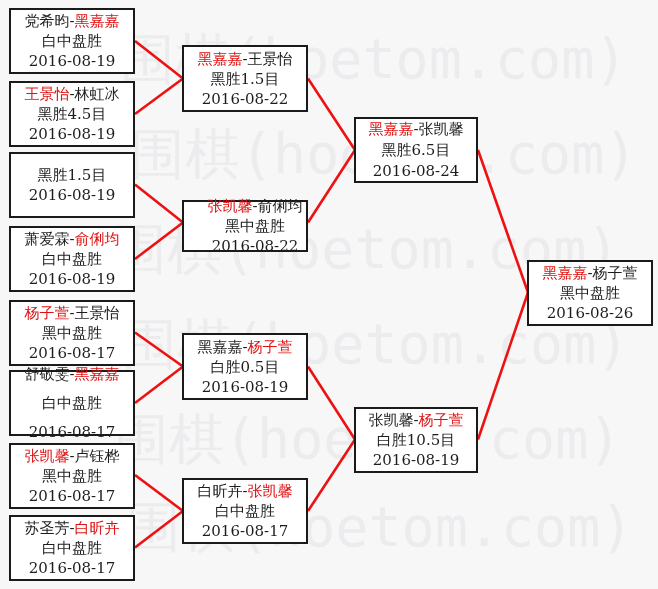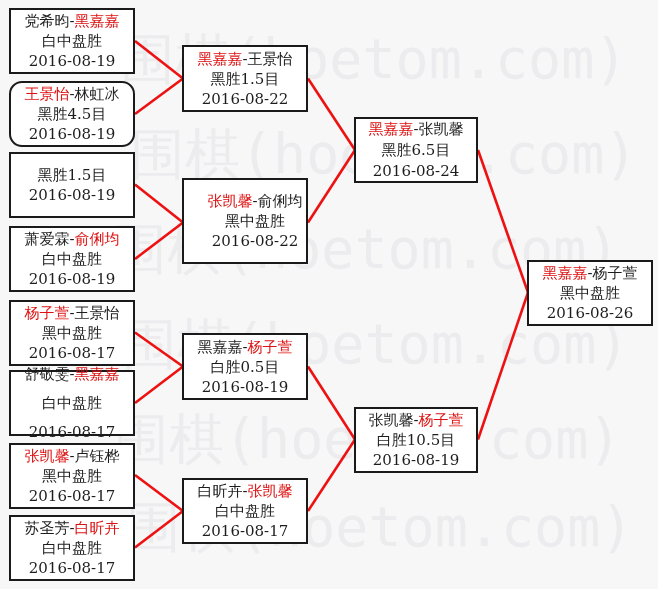--- a/index.html
+++ b/index.html
@@ -61,21 +61,21 @@
     <line x1="308" y1="511" x2="355" y2="439.5"></line>
     <line x1="478" y1="150" x2="528" y2="292.5"></line>
     <line x1="478" y1="439.5" x2="528" y2="292.5"></line>
   </svg>
 
   <div class="box" style="left:9px;top:8px;">
     <div class="players"><span class="p1">党希昀</span><span>-</span><span class="p2 win">黑嘉嘉</span></div>
     <div>白中盘胜</div>
     <div>2016-08-19</div>
   </div>
-  <div class="box" style="left:9px;top:81px;border-radius:13px;">
+  <div class="box" style="left:9px;top:81px;">
     <div class="players"><span class="p1 win">王景怡</span><span>-</span><span class="p2">林虹冰</span></div>
     <div>黑胜4.5目</div>
     <div>2016-08-19</div>
   </div>
   <div class="box" style="left:9px;top:152px;">
     <div>黑胜1.5目</div>
     <div>2016-08-19</div>
   </div>
   <div class="box" style="left:9px;top:226px;">
     <div class="players"><span class="p1">萧爱霖</span><span>-</span><span class="p2 win">俞俐均</span></div>
@@ -101,21 +101,21 @@
     <div class="players"><span class="p1">苏圣芳</span><span>-</span><span class="p2 win">白昕卉</span></div>
     <div>白中盘胜</div>
     <div>2016-08-17</div>
   </div>
 
   <div class="box" style="left:182px;top:45px;height:67px;">
     <div class="players"><span class="p1 win">黑嘉嘉</span><span>-</span><span class="p2">王景怡</span></div>
     <div>黑胜1.5目</div>
     <div>2016-08-22</div>
   </div>
-  <div class="box" style="left:182px;top:178px;height:86px;padding-left:20px;">
+  <div class="box" style="left:182px;top:200px;height:52px;padding-left:20px;">
     <div class="players"><span class="p1 win">张凯馨</span><span>-</span><span class="p2">俞俐均</span></div>
     <div>黑中盘胜</div>
     <div>2016-08-22</div>
   </div>
   <div class="box" style="left:182px;top:333px;height:67px;">
     <div class="players"><span class="p1">黑嘉嘉</span><span>-</span><span class="p2 win">杨子萱</span></div>
     <div>白胜0.5目</div>
     <div>2016-08-19</div>
   </div>
   <div class="box" style="left:182px;top:478px;">

